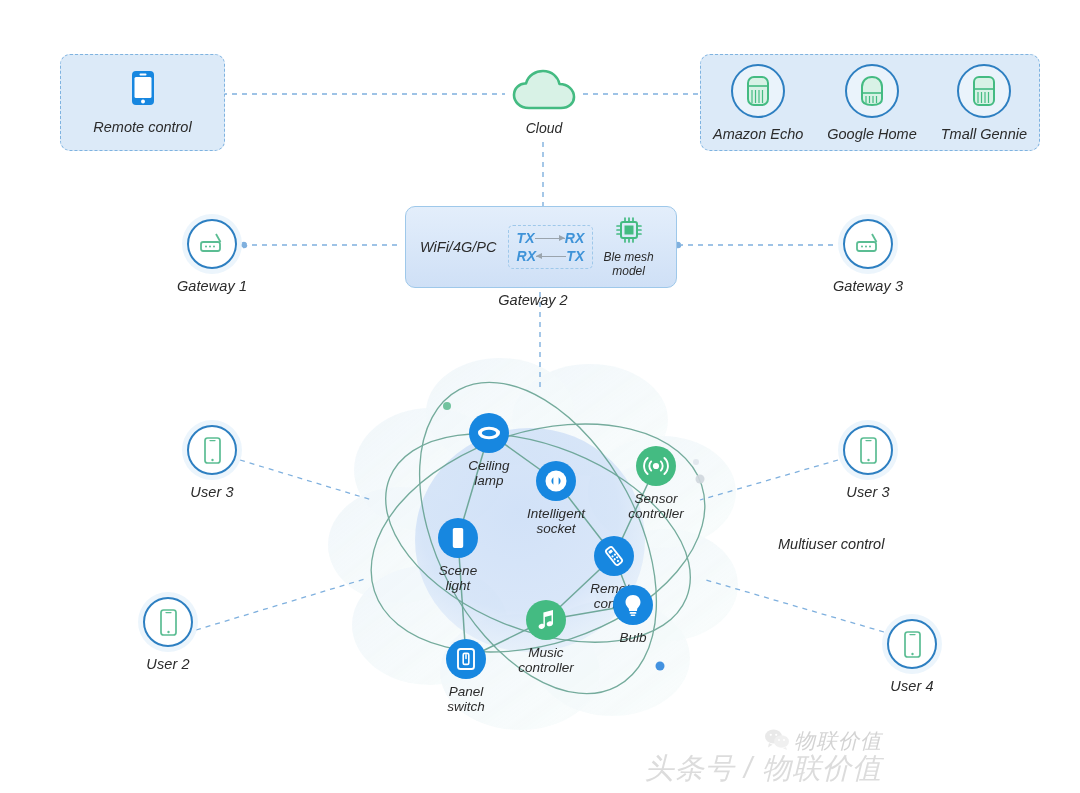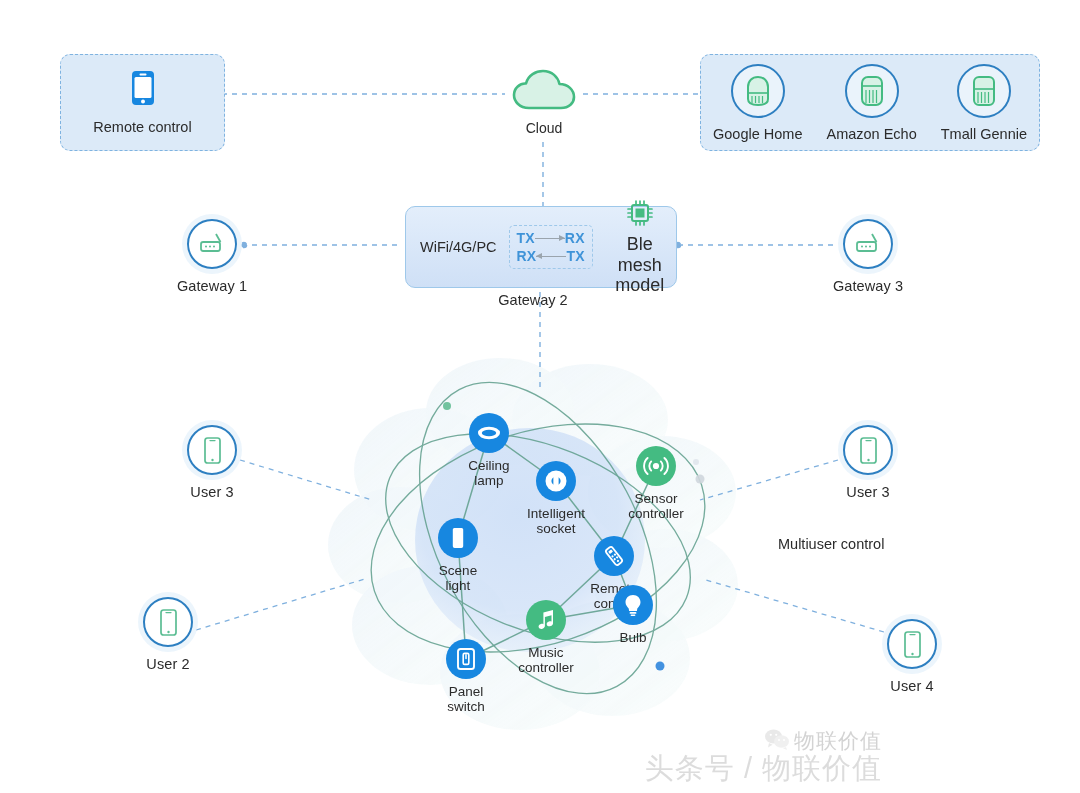--- a/index.html
+++ b/index.html
@@ -1,18 +1,18 @@
 <!DOCTYPE html>
 <html><head>
 <meta charset="utf-8">
 <style>
   html,body{margin:0;padding:0;background:#fff;}
   body{width:1080px;height:793px;overflow:hidden;
        font-family:"Liberation Sans","DejaVu Sans",sans-serif;}
-  #stage{position:relative;width:890px;height:793px;background:#ffffff;}
+  #stage{position:relative;width:890px;height:793px;background:#ffffff;font-style:italic;}
   #bg-svg{position:absolute;left:0;top:0;width:1080px;height:793px;}
 
   .node{position:absolute;display:flex;flex-direction:column;align-items:center;}
 
   
   .ocircle{width:46px;height:46px;border-radius:50%;border:2px solid #2d7fc1;
            background:#ffffff;display:flex;align-items:center;justify-content:center;
            box-shadow:0 0 0 5px rgba(220,236,250,.55);}
   .ocircle svg{display:block;}
   .olabel{margin-top:9px;font-size:14.5px;color:#2b2b2b;white-space:nowrap;letter-spacing:.1px;}
@@ -52,21 +52,21 @@
         display:flex;flex-direction:column;gap:2px;}
   .txrx-row{display:flex;align-items:center;font-size:14px;color:#3f93d8;
             font-weight:bold;letter-spacing:.2px;}
   .arrow{position:relative;width:30px;height:10px;}
   .arrow i{position:absolute;top:4.5px;left:0;width:30px;height:1.4px;background:#9aa4ad;display:block;}
   .arrow.r::after{content:"";position:absolute;right:0;top:1.5px;border-left:6px solid #9aa4ad;
                   border-top:3.5px solid transparent;border-bottom:3.5px solid transparent;}
   .arrow.l::after{content:"";position:absolute;left:0;top:1.5px;border-right:6px solid #9aa4ad;
                   border-top:3.5px solid transparent;border-bottom:3.5px solid transparent;}
   .ble{display:flex;flex-direction:column;align-items:center;margin-left:11px;}
-  .ble-label{font-size:18px;color:#2b2b2b;text-align:center;line-height:1.15;margin-top:2px;
+  .ble-label{font-size:12px;color:#2b2b2b;text-align:center;line-height:1.15;margin-top:2px;
              white-space:pre-line;}
   .gw2-label{position:absolute;left:398px;top:292px;width:270px;text-align:center;
              font-size:14.5px;color:#2b2b2b;}
 
   #multiuser{position:absolute;left:778px;top:536px;font-size:14.5px;color:#2b2b2b;white-space:nowrap;}
 
   
   #wm{position:absolute;right:8px;bottom:4px;display:flex;flex-direction:column;
       align-items:flex-end;opacity:.30;pointer-events:none;}
   #wm-top{display:flex;align-items:center;gap:4px;}
@@ -187,38 +187,38 @@
     </span>
     <div class="cloud-label">Cloud</div>
   </div>
 
   <div class="panel" id="speaker-panel" style="left:700px;top:54px;width:338px;height:95px;">
     <div class="panel-inner">
 
       <div class="spk">
         <div class="spk-ring">
           <svg width="26" height="34" viewBox="0 0 26 34">
+            <rect x="3" y="3" width="20" height="28" rx="6" fill="#d8f2e6" stroke="#44bb82" stroke-width="2"></rect>
+            <path d="M3.6 12 H22.4" stroke="#44bb82" stroke-width="1.6"></path>
+            <path d="M7 16 V29 M10.5 16 V29 M14 16 V29 M17.5 16 V29" stroke="#44bb82" stroke-width="1.2"></path>
+          </svg>
+        </div>
+        <div class="spk-label">Amazon Echo</div>
+      </div>
+
+      <div class="spk">
+        <div class="spk-ring">
+          <svg width="26" height="34" viewBox="0 0 26 34">
             <path d="M13 3 C19 3 23 7 23 13 V25 C23 29 20 31 13 31
                      C6 31 3 29 3 25 V13 C3 7 7 3 13 3 Z" fill="#d8f2e6" stroke="#44bb82" stroke-width="2"></path>
             <path d="M3.6 19 H22.4" stroke="#44bb82" stroke-width="1.6"></path>
             <path d="M7 22 V29 M10.5 22 V29 M14 22 V29 M17.5 22 V29" stroke="#44bb82" stroke-width="1.2"></path>
           </svg>
         </div>
         <div class="spk-label">Google Home</div>
-      </div>
-
-      <div class="spk">
-        <div class="spk-ring">
-          <svg width="26" height="34" viewBox="0 0 26 34">
-            <rect x="3" y="3" width="20" height="28" rx="6" fill="#d8f2e6" stroke="#44bb82" stroke-width="2"></rect>
-            <path d="M3.6 12 H22.4" stroke="#44bb82" stroke-width="1.6"></path>
-            <path d="M7 16 V29 M10.5 16 V29 M14 16 V29 M17.5 16 V29" stroke="#44bb82" stroke-width="1.2"></path>
-          </svg>
-        </div>
-        <div class="spk-label">Amazon Echo</div>
       </div>
 
       <div class="spk">
         <div class="spk-ring">
           <svg width="26" height="34" viewBox="0 0 26 34">
             <rect x="3" y="3" width="20" height="28" rx="5" fill="#d8f2e6" stroke="#44bb82" stroke-width="2"></rect>
             <path d="M3.6 15 H22.4" stroke="#44bb82" stroke-width="1.6"></path>
             <path d="M7 18 V29 M10.5 18 V29 M14 18 V29 M17.5 18 V29" stroke="#44bb82" stroke-width="1.2"></path>
           </svg>
         </div>

